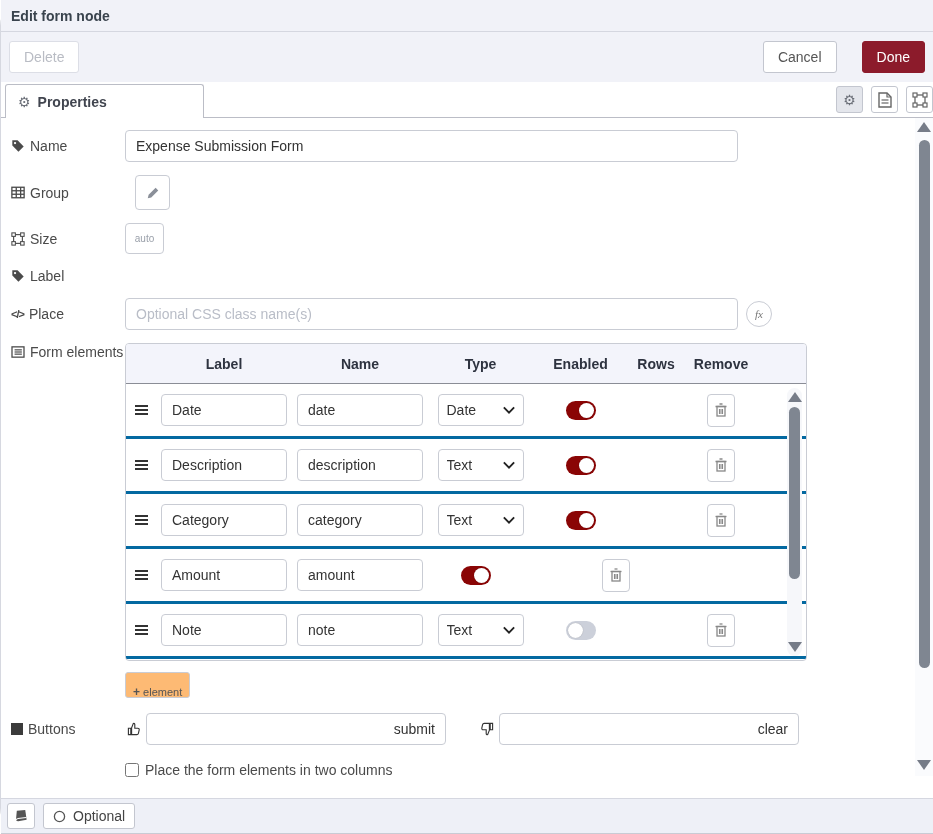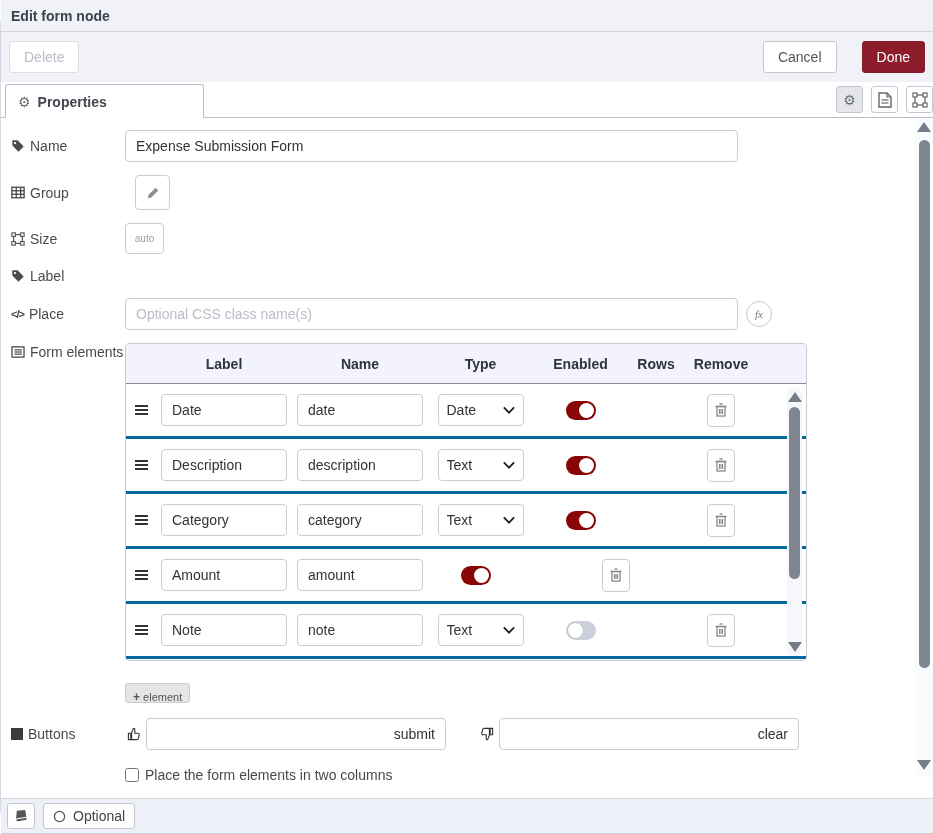--- a/index.html
+++ b/index.html
@@ -131,22 +131,22 @@
   .tri-down { border-top: 10px solid #767c88; }
   .thumb { width: 11px; margin: 0 auto; background: #7f8691; border-radius: 6px; cursor: grab; }
   .inner-scroll .thumb { height: 172px; margin-top: 5px; }
   .inner-scroll .tri-down { position: absolute; bottom: 0; left: 0; right: 0; }
   .outer-scroll {
     position: absolute; top: 0; right: 0; width: 18px; height: 658px; background: #fafbfd;
   }
   .outer-scroll .thumb { height: 528px; margin-top: 8px; }
 
   .add-element-btn {
-    margin: 22px 0 0 0; height: 20px; font-size: 11px; color: #555;
-    border: 1px solid #c9ccd4; border-radius: 3px; background: #e5e5e5; padding: 6px 7px; cursor: pointer;
+    margin: 11px 0 0 0; height: 20px; font-size: 11px; color: #555;
+    border: 1px solid #c9ccd4; border-radius: 3px; background: #fdba74; padding: 12px 7px; cursor: pointer;
   }
   .add-element-btn b { font-size: 12px; }
 
   
   .mini-icon { width: 18px; display: flex; justify-content: center; margin-right: 3px; color: #333; }
   .btn-input { width: 300px; text-align: right; }
   .clear-group { margin-left: 32px; display: flex; align-items: center; }
 
   .chk-row { display: flex; align-items: center; gap: 6px; margin: 17px 0 0 114px; }
   .chk-row input { width: 14px; height: 14px; cursor: pointer; }

